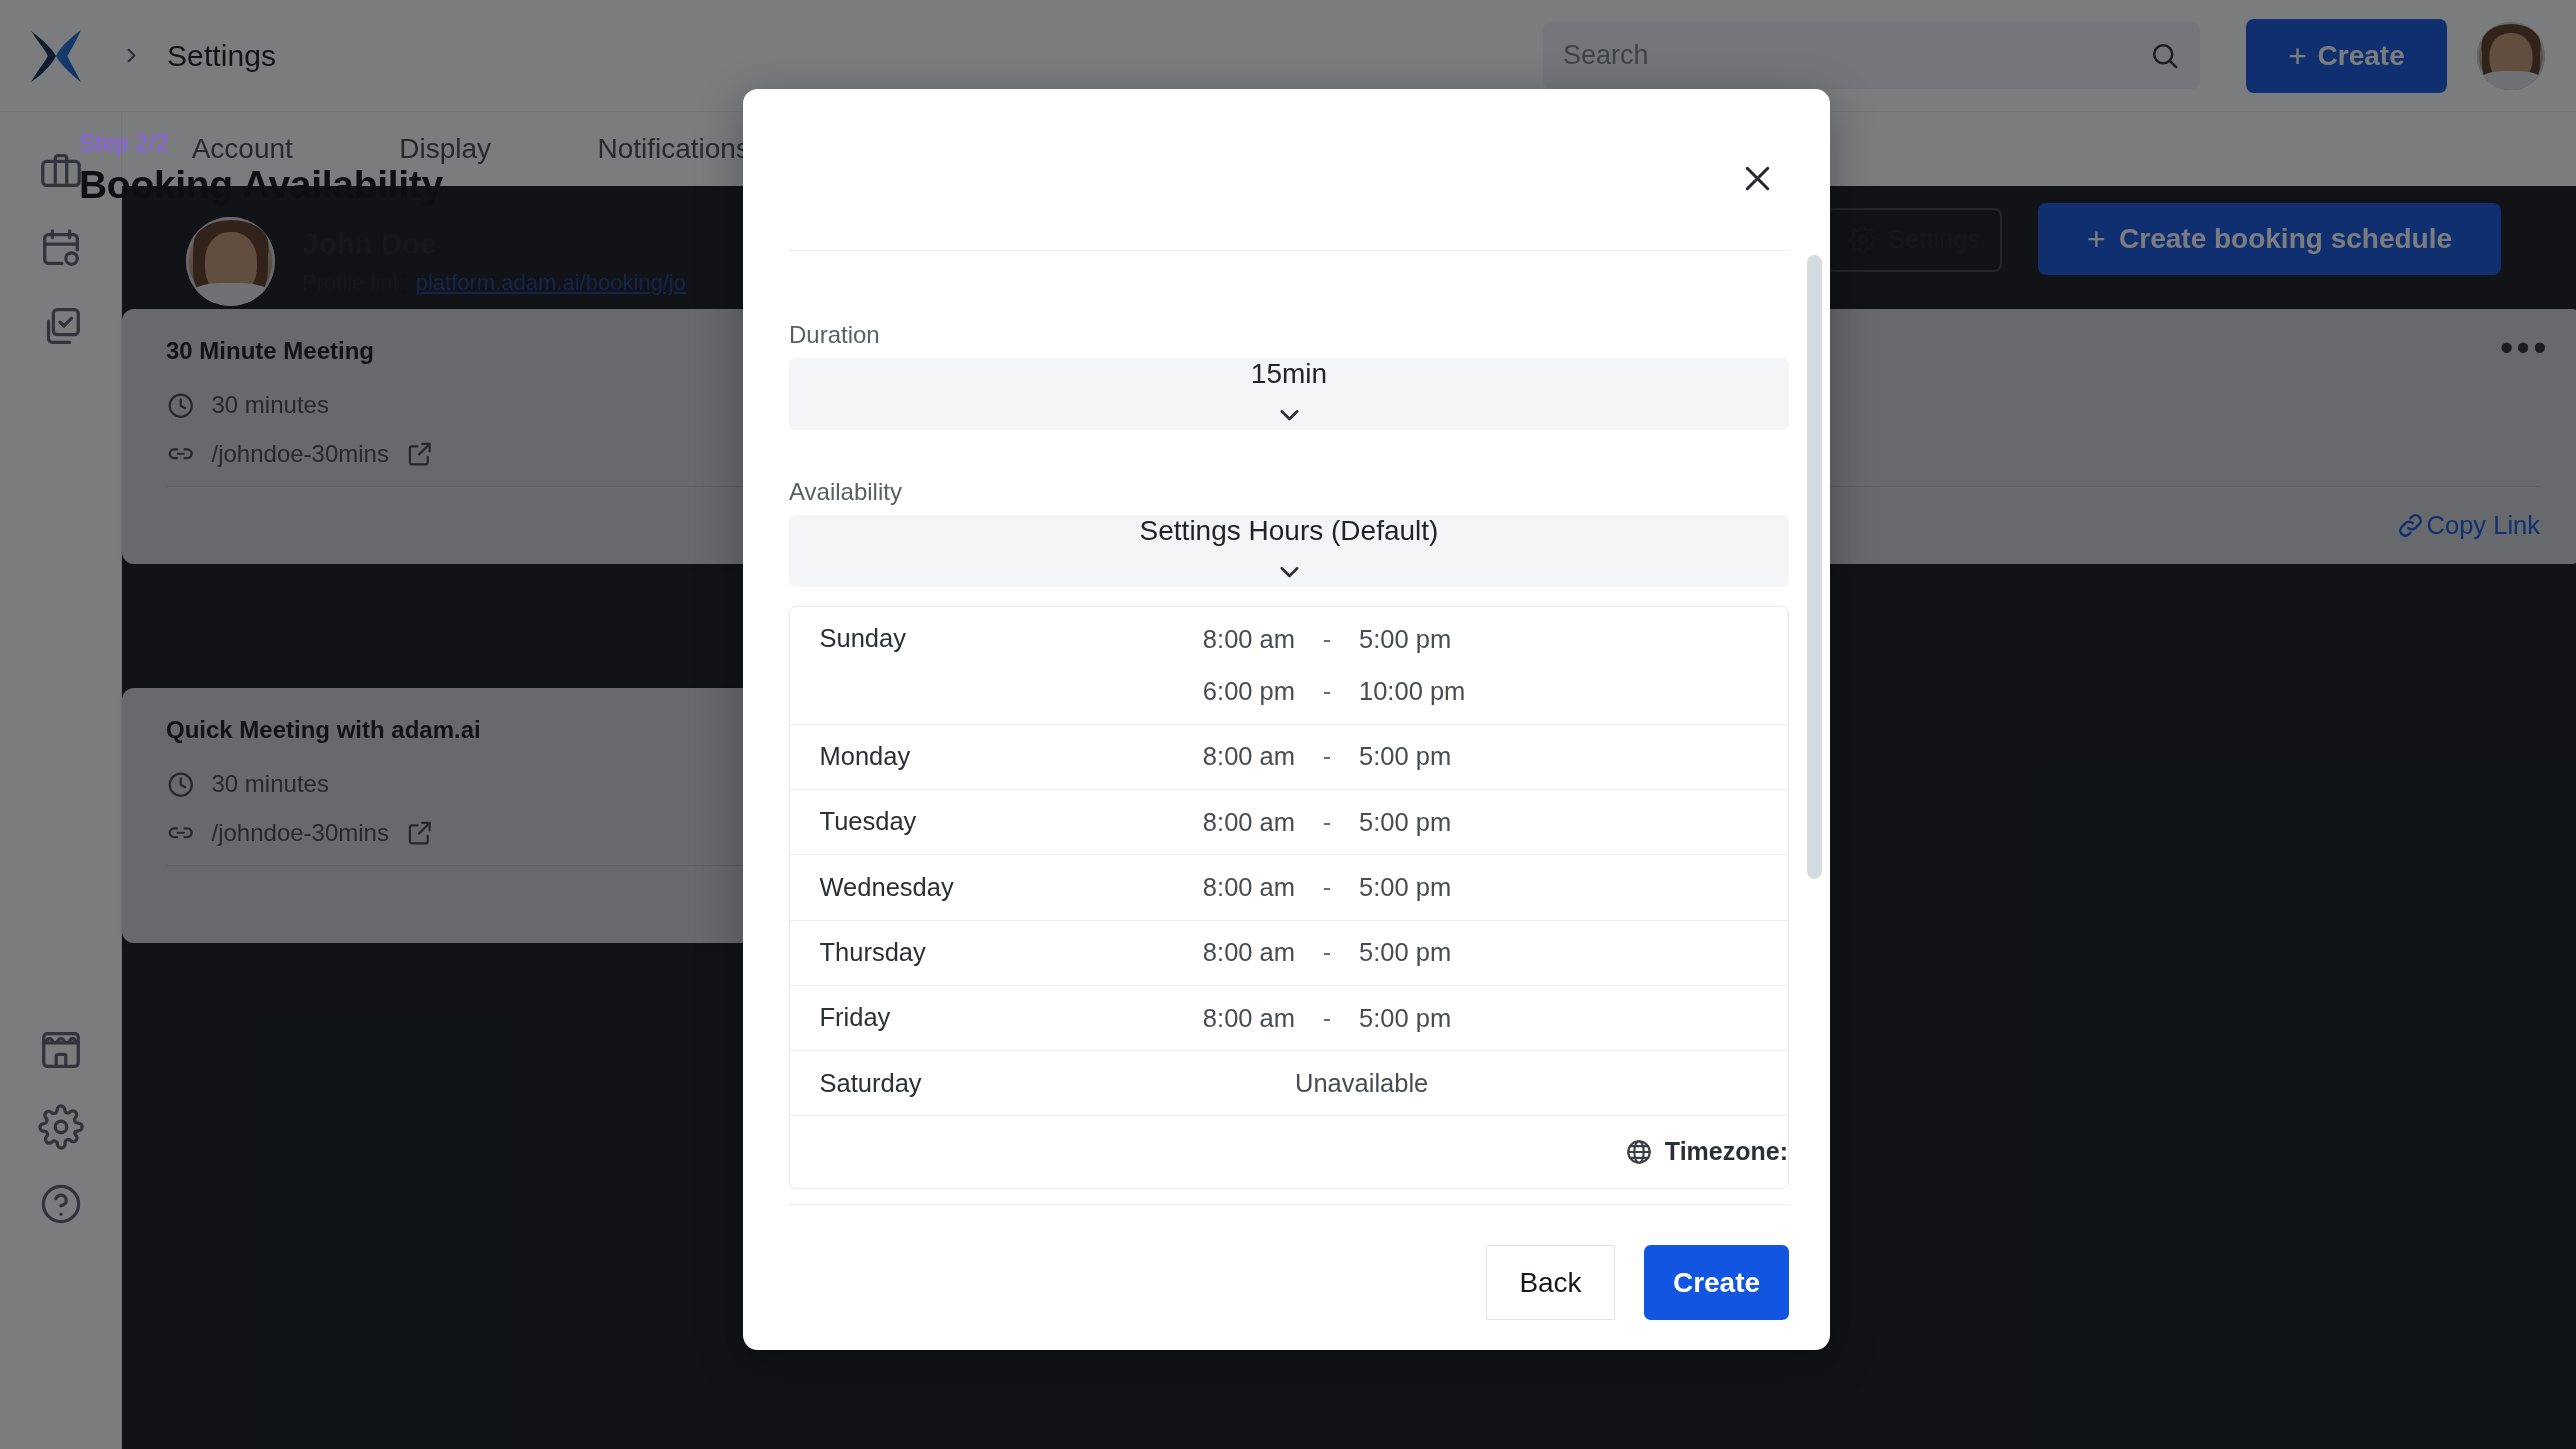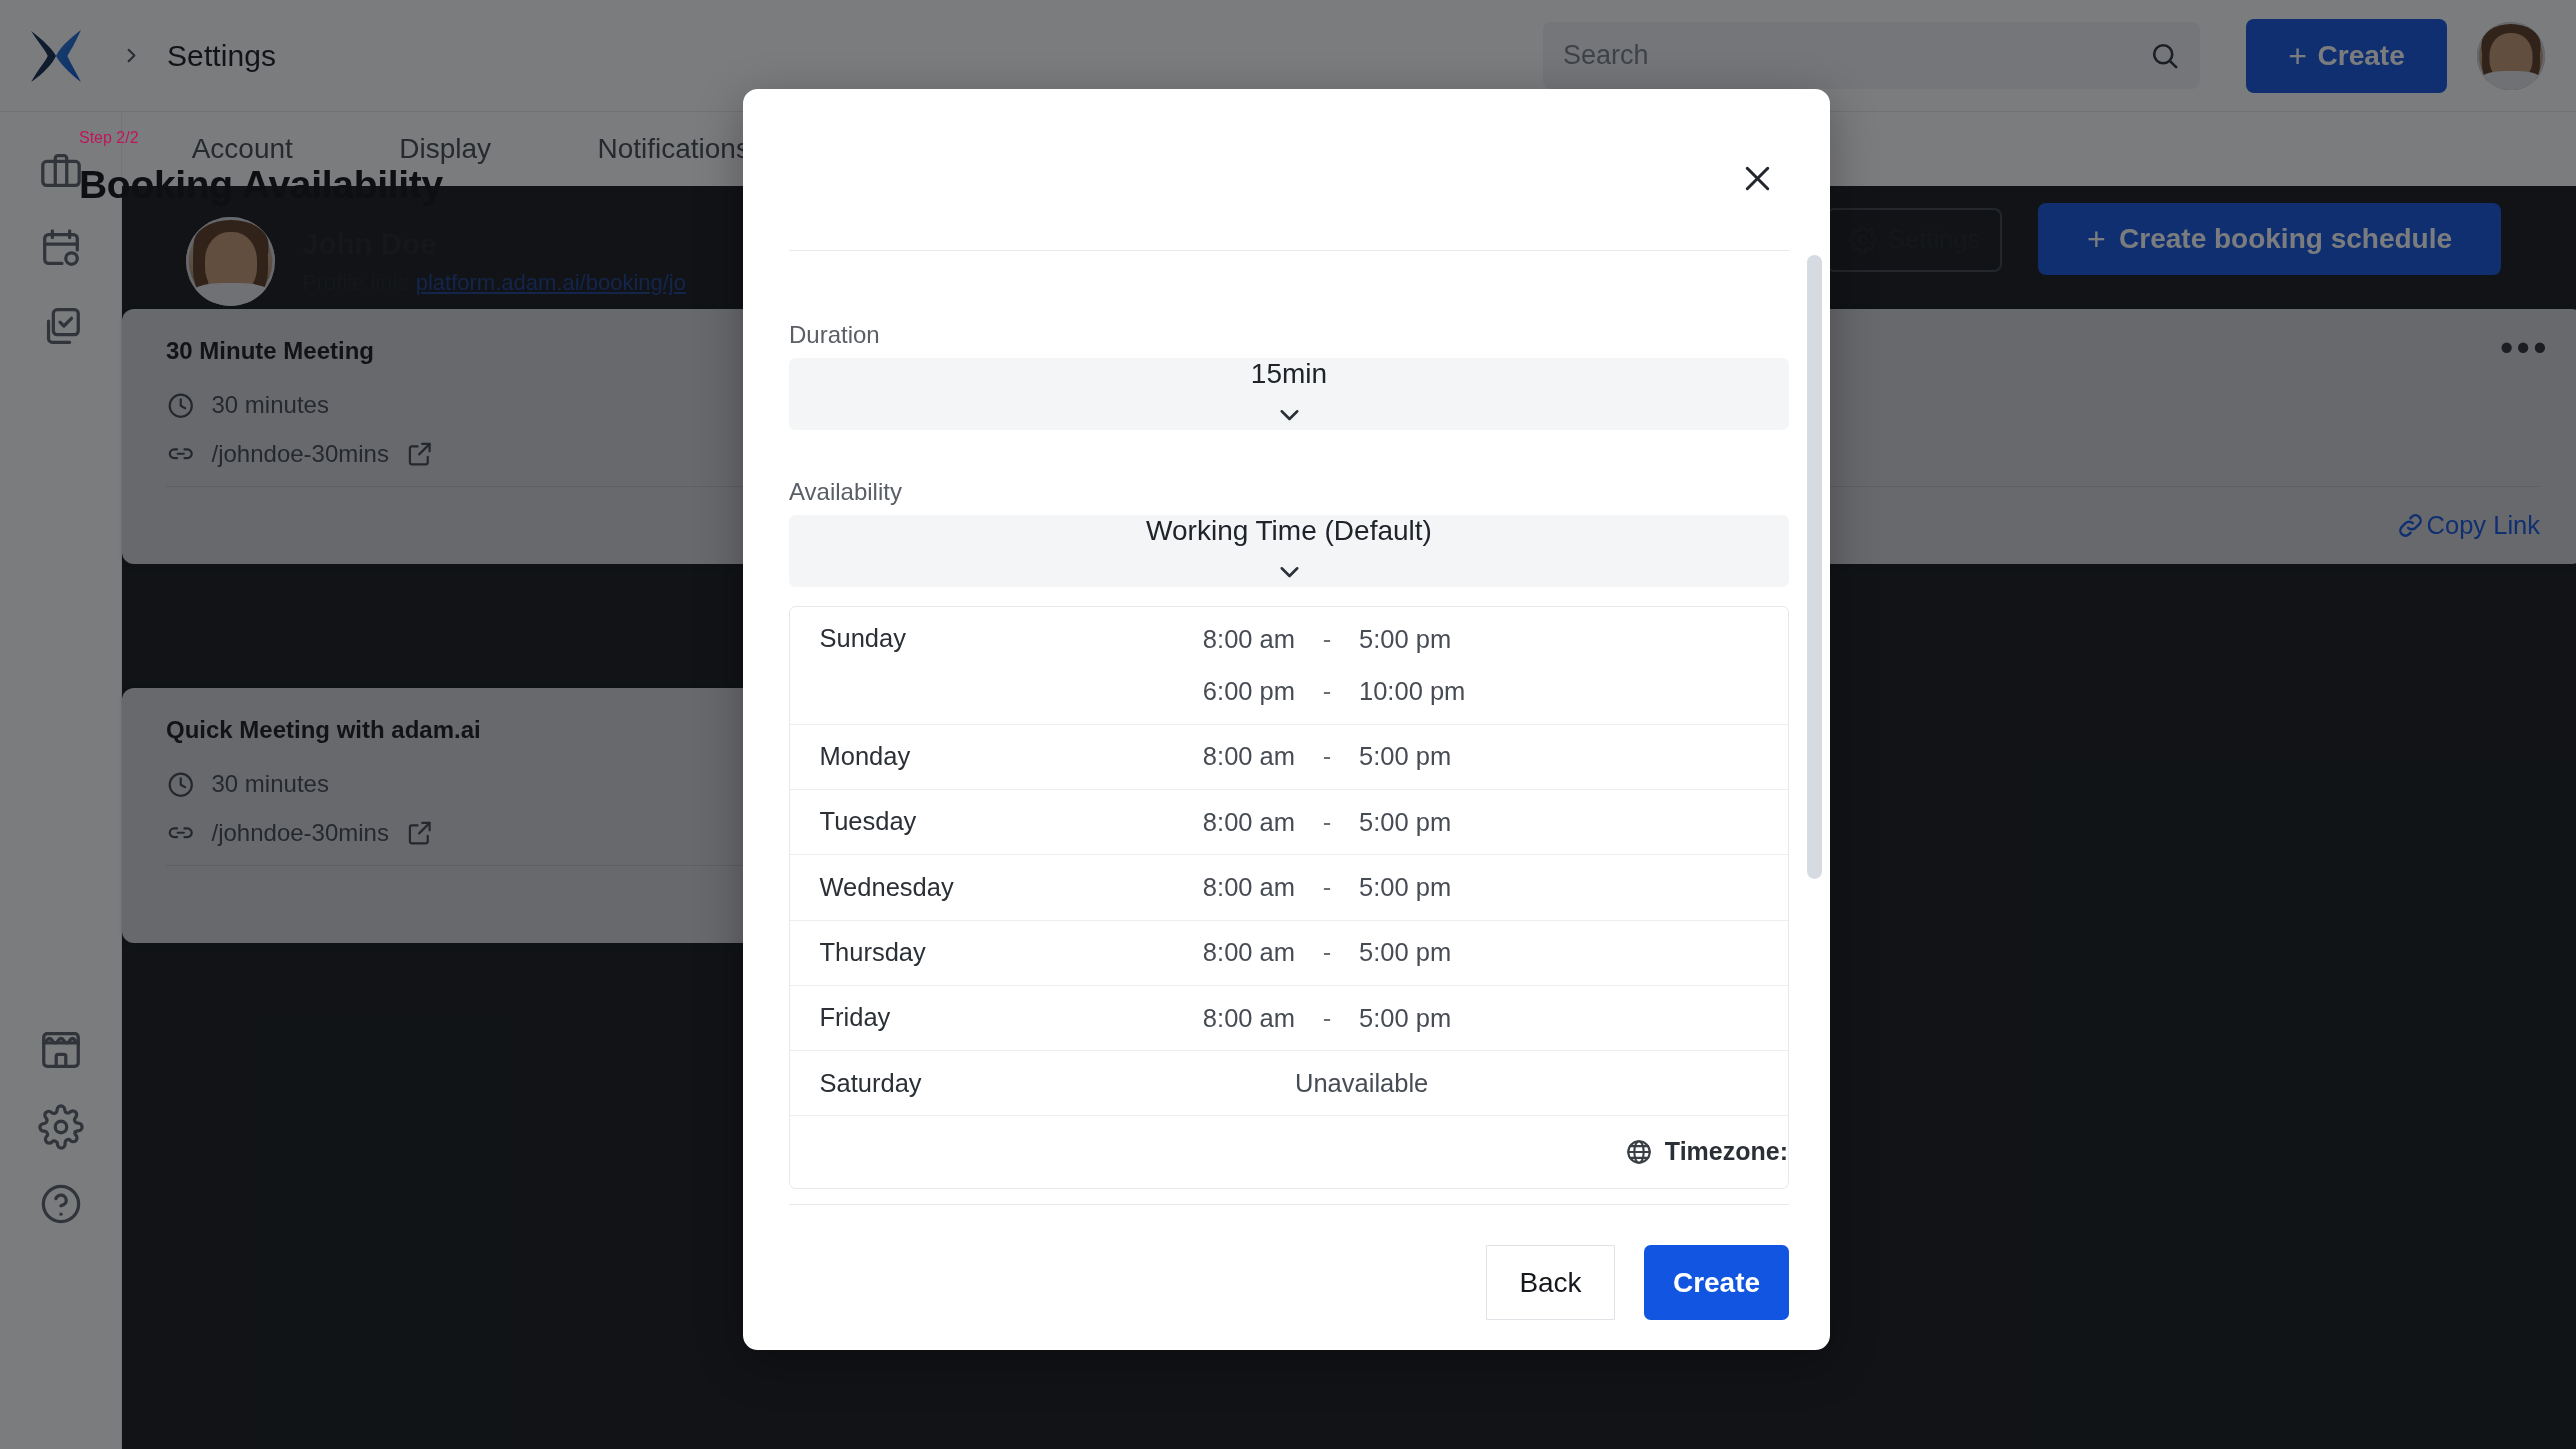--- a/index.html
+++ b/index.html
@@ -165,21 +165,21 @@
   }
 
   
   .modal {
     position: absolute; left: 743px; top: 89px; width: 1087px; height: 1261px;
     background: #ffffff; border-radius: 14.8px;
     box-shadow: 0 12px 47px rgba(0,0,0,.30);
     overflow: hidden;
   }
   .step-label {
-    position: absolute; left: 79px; top: 129px; font-size: 16px; color: #be185d;
+    position: absolute; left: 79px; top: 129px; font-size: 24px; color: #8b5cf6;
   }
   .modal-title {
     position: absolute; left: 79px; top: 163px; font-size: 39px; font-weight: 700;
     color: #0d0f12; letter-spacing: -0.3px;
   }
   .modal-close {
     position: absolute; left: 1737px; top: 158px; width: 40px; height: 40px;
     display: flex; align-items: center; justify-content: center; cursor: pointer;
     color: #23272d;
   }
@@ -520,21 +520,21 @@
   <div class="field-label" style="left:789px; top:321px;">Duration</div>
   <div class="select-box" style="left:789px; top:358px; width:1000px;">
     <span class="select-value">15min</span>
     <svg class="chev" viewBox="0 0 24 24" fill="none" stroke="currentColor" stroke-width="2" stroke-linecap="round" stroke-linejoin="round">
         <polyline points="6 9.5 12 15.5 18 9.5"></polyline>
       </svg>
   </div>
 
   <div class="field-label" style="left:789px; top:478px;">Availability</div>
   <div class="select-box" style="left:789px; top:515px; width:1000px;">
-    <span class="select-value">Working Time (Default)</span>
+    <span class="select-value">Settings Hours (Default)</span>
     <svg class="chev" viewBox="0 0 24 24" fill="none" stroke="currentColor" stroke-width="2" stroke-linecap="round" stroke-linejoin="round">
         <polyline points="6 9.5 12 15.5 18 9.5"></polyline>
       </svg>
   </div>
 
   <div class="sched">
 
     <div class="sched-row">
       <div class="sched-day">Sunday</div>
       <div class="sched-times">

